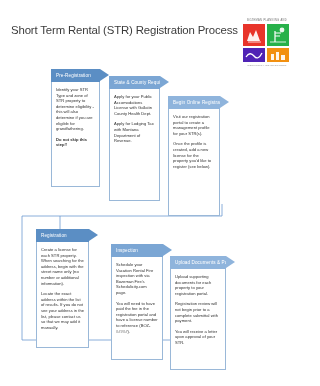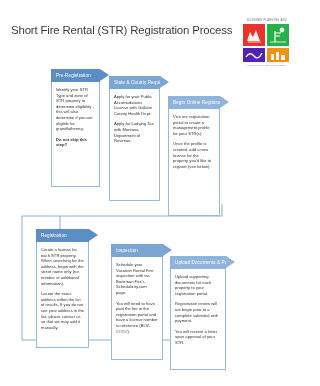--- a/index.html
+++ b/index.html
@@ -80,21 +80,21 @@
   #box-insp     {left:111px;top:244px; width:52px;}
   #box-insp .body{height:103px;}
   #box-upl      {left:170px;top:256px; width:56px;}
   #box-upl  .body{height:101px;}
 </style>
 </head>
 <body>
 
 <div id="page">
 
-  <div class="title">Short Fire Rental (STR) Registration Process</div>
+  <div class="title">Short Term Rental (STR) Registration Process</div>
 
   <div class="logo">
     <div class="logo-top">BOZEMAN PLANNING AND</div>
     <div class="logo-grid">
       <div class="tile red">
         <svg viewBox="0 0 22 22" preserveAspectRatio="none" aria-hidden="true">
           <path d="M4 17 L7 8 L10 13 L13 6 L17 17 Z" fill="#ffffff" opacity="0.92"></path>
           <path d="M5 18 H18" stroke="#ffffff" stroke-width="1" opacity=".8"></path>
         </svg>
       </div>

